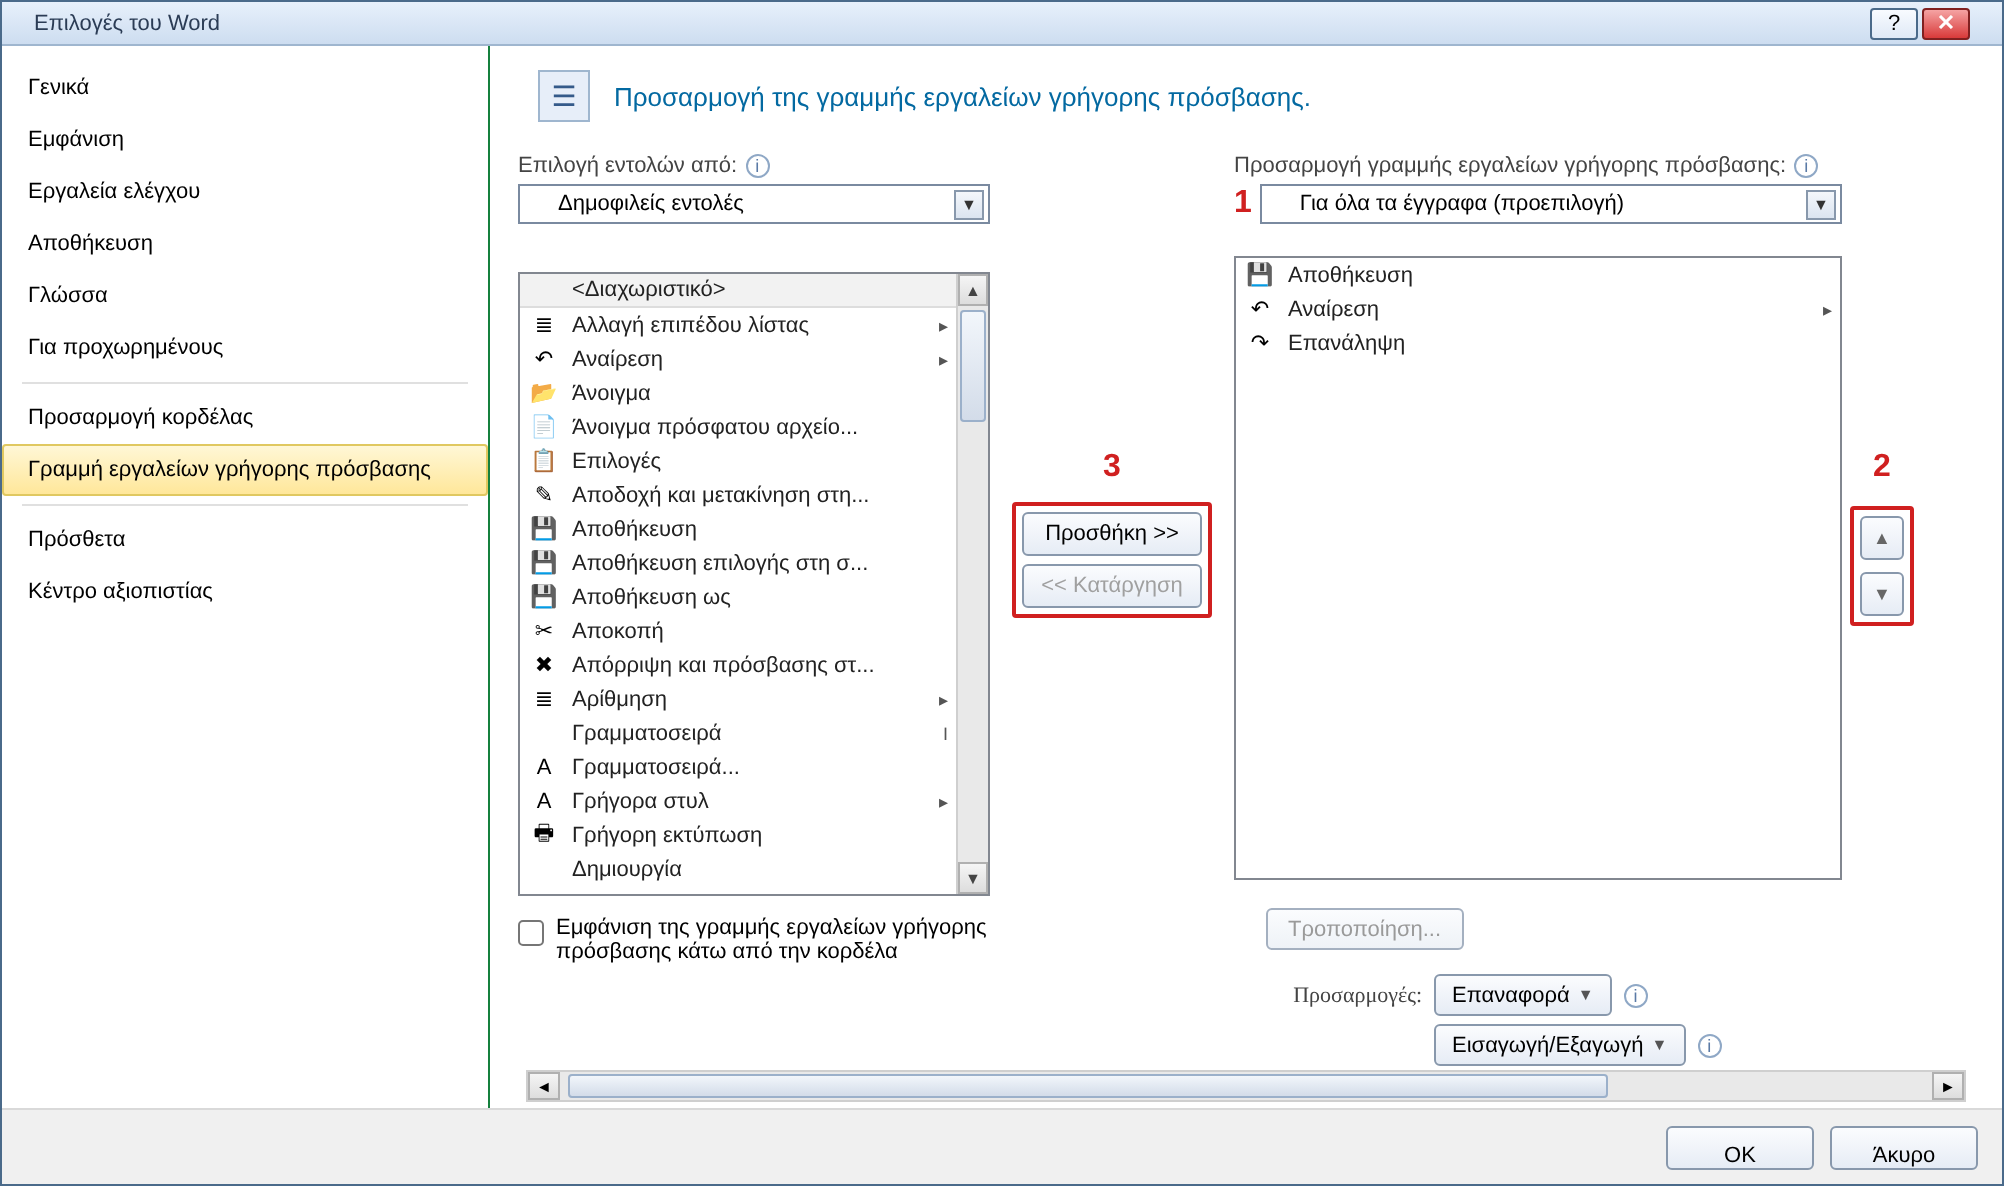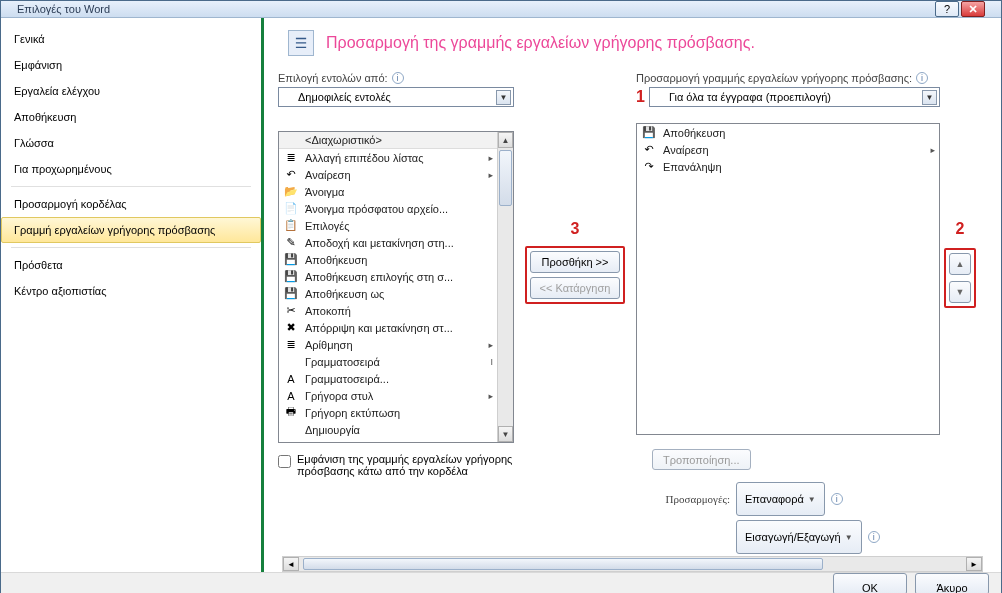--- a/index.html
+++ b/index.html
@@ -8,30 +8,30 @@
 .dialog { width: 1002px; height: 593px; border: 1px solid #4a6a8a; background: linear-gradient(to bottom, #cdddf0, #e8eff9 20px, #fff 22px); display: flex; flex-direction: column; }
 
 .titlebar { height: 22px; background: linear-gradient(to bottom,#e7f0fb,#cdddf0); display:flex; align-items:center; padding:0 16px; border-bottom:1px solid #9fb6cf; }
 .titlebar .title { color:#2b3c55; }
 .titlebar .spacer { flex:1; }
 .titlebar .winbtn { width:24px; height:16px; margin-left:2px; display:flex; align-items:center; justify-content:center; border:1px solid #4a6a8a; background: linear-gradient(to bottom,#f8fbff,#dfe9f6); border-radius:2px; cursor:pointer; }
 .titlebar .winbtn.close { background:linear-gradient(to bottom,#f5a3a3,#d83a3a); border-color:#802020; color:#fff; font-weight:bold; }
 
 .body { flex:1; display:flex; background:#fff; }
 
-.sidebar { width:263px; border-right:3px solid #15803d; padding:8px 0; }
+.sidebar { width:244px; border-right:1px solid #15803d; padding:8px 0; }
 .sidebar .cat { padding:6px 12px; cursor:pointer; border:1px solid transparent; }
 .sidebar .cat.selected { background:linear-gradient(to bottom,#fff7d6,#ffe79a); border:1px solid #e0c860; border-radius:2px; }
 .sidebar .divider { border-top:1px solid #e0e0e0; margin:4px 10px; }
 
 .content { flex:1; padding:12px 14px 0 14px; display:flex; flex-direction:column; overflow:hidden; }
 
 .heading-row { display:flex; align-items:center; gap:12px; margin-bottom:16px; padding-left:10px; }
 .heading-icon { width:26px; height:26px; background:#e7eef9; border:1px solid #9fb6cf; display:flex; align-items:center; justify-content:center; font-size:14px; color:#355a8a; }
-.heading-text { font-size:16px; color:#ec4899; }
+.heading-text { font-size:13px; color:#0369a1; }
 .cols { display:flex; align-items:flex-start; gap:0; }
 
 .col { display:flex; flex-direction:column; }
 .col.left { width:236px; }
 .col.mid { width:122px; align-items:center; padding-top:148px; gap:4px; }
 .col.right { width:304px; }
 .col.far { width:40px; align-items:center; padding-top:148px; gap:6px; }
 
 .label { color:#444; margin-bottom:3px; display:flex; align-items:center; gap:4px; }
 .info { display:inline-block; width:12px; height:12px; border:1px solid #8fa8c6; border-radius:50%; color:#5a7aa6; font-size:9px; text-align:center; line-height:10px; }
@@ -63,21 +63,21 @@
 .updown { width:22px; height:22px; border:1px solid #8898ac; background:linear-gradient(to bottom,#fbfcfe,#e6ecf5); border-radius:3px; display:flex; align-items:center; justify-content:center; font-size:9px; color:#666; cursor:pointer; }
 .redbox2 { border:2px solid #d02020; padding:3px; display:flex; flex-direction:column; gap:6px; border-radius:2px; }
 
 .belowlists { display:flex; margin-top:6px; gap:8px; }
 .belowlists .l { width:236px; display:flex; align-items:flex-start; gap:6px; padding-top:4px; }
 .belowlists .l input[type=checkbox]{ margin-top:2px; }
 .belowlists .m { width:122px; }
 .belowlists .r { width:304px; display:flex; flex-direction:column; gap:4px; }
 .rowr { display:flex; align-items:center; gap:6px; justify-content:flex-start; padding-left:0; }
 .rowr .lbl { width:78px; text-align:right; color:#444;font-family:Liberation Serif, serif; }
-.smallbtn { height:34px; border:1px solid #8898ac; background:linear-gradient(to bottom,#fbfcfe,#e6ecf5); border-radius:3px; padding:0 8px; display:flex; align-items:center; gap:4px; cursor:pointer; }
+.smallbtn { height:21px; border:1px solid #8898ac; background:linear-gradient(to bottom,#fbfcfe,#e6ecf5); border-radius:3px; padding:0 8px; display:flex; align-items:center; gap:4px; cursor:pointer; }
 .smallbtn .tri { font-size:8px; color:#555; }
 
 .modbtn { height:21px; border:1px solid #a4b0c0; background:linear-gradient(to bottom,#fbfcfe,#eef2f7); border-radius:3px; padding:0 10px; color:#9a9a9a; }
 
 .hscroll { height:16px; margin:2px 4px 0 4px; background:#e9e9e9; border:1px solid #cfcfcf; display:flex; }
 .hscroll .arrow { width:16px; background:linear-gradient(to bottom,#f5f5f5,#ddd); border:1px solid #b0b0b0; display:flex; align-items:center; justify-content:center; font-size:8px; }
 .hscroll .track { flex:1; position:relative; }
 .hscroll .thumb { position:absolute; left:4px; top:1px; bottom:1px; width:520px; background:linear-gradient(to bottom,#f2f6fb,#d3dce9); border:1px solid #9bb0ca; border-radius:2px; }
 
 .footer { height:38px; border-top:1px solid #d9d9d9; background:#f0f0f0; display:flex; align-items:center; justify-content:flex-end; gap:8px; padding:0 12px; }
@@ -182,21 +182,21 @@
                   <span class="txt">Αποθήκευση ως</span>
                   <span class="fly"></span>
                 </div>
                 <div class="listitem">
                   <span class="micon">✂</span>
                   <span class="txt">Αποκοπή</span>
                   <span class="fly"></span>
                 </div>
                 <div class="listitem">
                   <span class="micon">✖</span>
-                  <span class="txt">Απόρριψη και μετακίνηση στ...</span>
+                  <span class="txt">Απόρριψη και πρόσβασης στ...</span>
                   <span class="fly"></span>
                 </div>
                 <div class="listitem">
                   <span class="micon">≣</span>
                   <span class="txt">Αρίθμηση</span>
                   <span class="fly">▸</span>
                 </div>
                 <div class="listitem">
                   <span class="micon"></span>
                   <span class="txt">Γραμματοσειρά</span>

